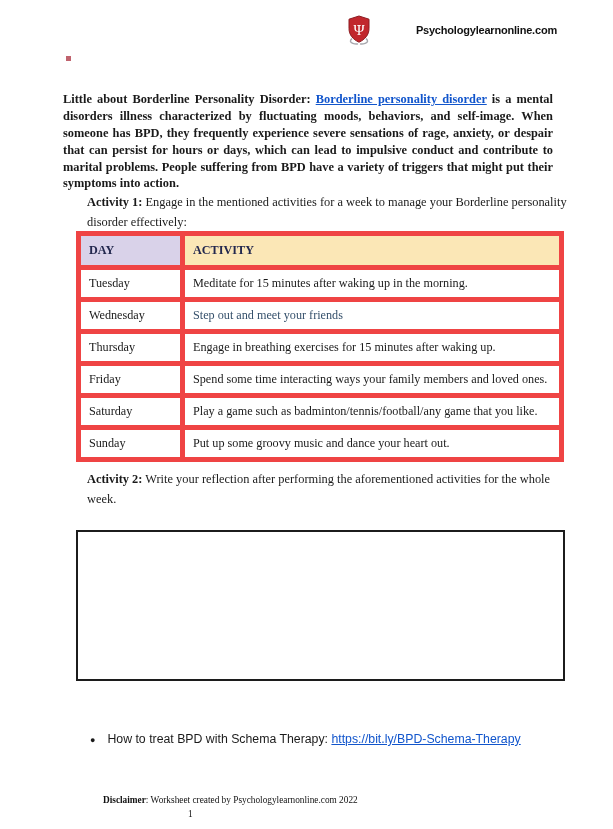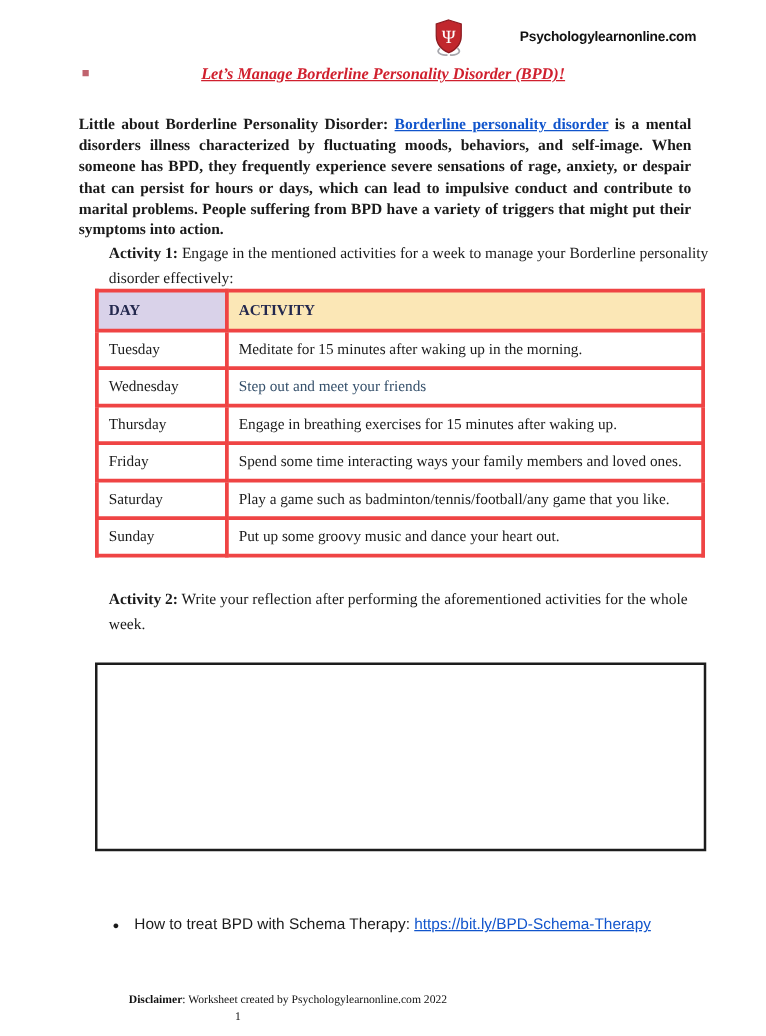--- a/index.html
+++ b/index.html
@@ -33,21 +33,21 @@
   .activity-para{position:absolute;left:63px;width:491px;font-size:12.4px;line-height:20px;margin-left:24px;}
   .activity1{top:180px;}
   .activity2{top:457px;}
   .act-label{font-weight:700;}
 
   table.week{
     position:absolute;top:231px;left:76px;width:488px;
     border-collapse:collapse;table-layout:fixed;background:#fff;
   }
   table.week th, table.week td{
-    border:3px solid #ef4444;text-align:left;vertical-align:top;
+    border:5px solid #ef4444;text-align:left;vertical-align:top;
     font-size:12.2px;line-height:17px;padding:5px 8px;font-weight:400;
   }
   table.week th{font-weight:700;color:var(--table-header-text);padding:6px 8px;}
   th.day-h{background:var(--day-header-bg);}
   th.act-h{background:var(--activity-header-bg);}
   td.wed-activity{color:var(--wednesday-text);}
 
   .reflection{
     position:absolute;top:530px;left:76px;width:485px;height:147px;
     border:2px solid #1c1c1c;background:#fff;
@@ -79,21 +79,20 @@
       <path class="laurel" d="M6 23.5 Q2.6 26.8 6.8 28.4 Q9.6 29.4 12 28.9"></path>
       <path class="laurel" d="M20 23.5 Q23.4 26.8 19.2 28.4 Q16.4 29.4 14 28.9"></path>
       <path class="shield" d="M13 1 L23 4.2 V13.5 C23 19.8 19 24.5 13 27.2 C7 24.5 3 19.8 3 13.5 V4.2 Z"></path>
       <text x="13" y="19.5" text-anchor="middle" font-size="15" fill="#ffffff" font-family="'Liberation Serif', serif">Ψ</text>
     </svg>
     <span class="brand-name">Psychologylearnonline.com</span>
   </div>
 
   <div class="stray-bullet"></div>
 
-  <div class="title">Let’s Manage Borderline Personality Disorder (BPD)!</div>
 
   <p class="intro"><span>Little about Borderline Personality Disorder: </span><a class="doc-link">Borderline personality disorder</a><span> is a mental disorders illness characterized by fluctuating moods, behaviors, and self-image. When someone has BPD, they frequently experience severe sensations of rage, anxiety, or despair that can persist for hours or days, which can lead to impulsive conduct and contribute to marital problems. People suffering from BPD have a variety of triggers that might put their symptoms into action.</span></p>
 
   <p class="activity-para activity1"><span class="act-label">Activity 1:</span><span> Engage in the mentioned activities for a week to manage your Borderline personality disorder effectively:</span></p>
 
   <table class="week">
     <colgroup>
         <col style="width:104px">
         <col>
       </colgroup>

